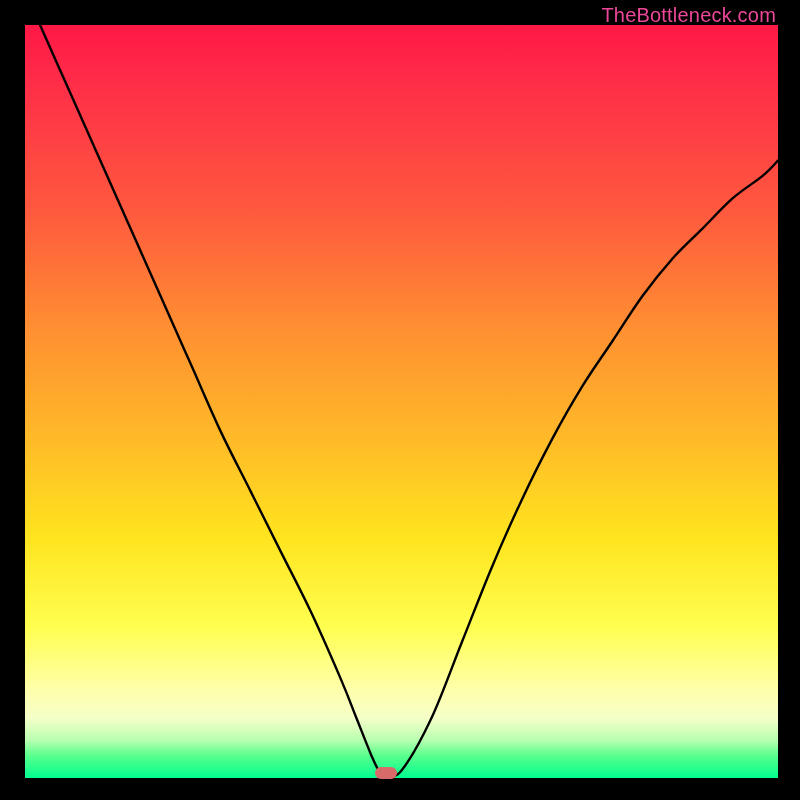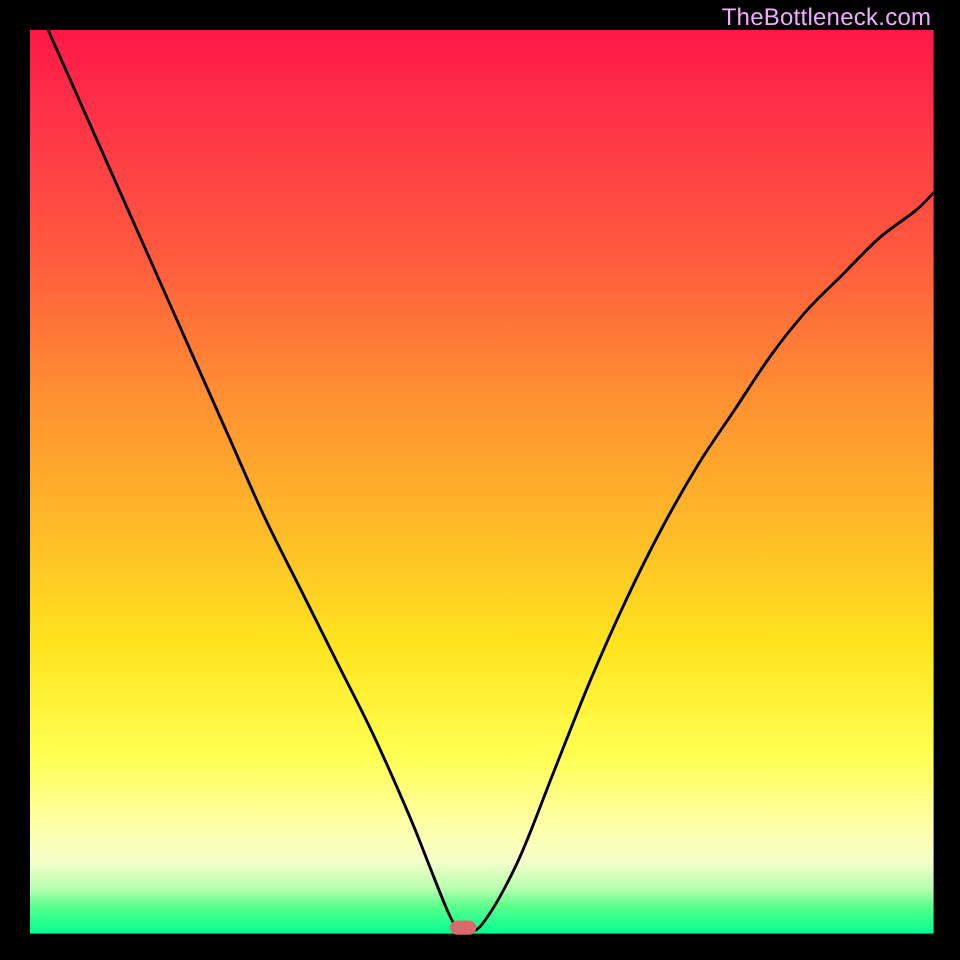--- a/index.html
+++ b/index.html
@@ -31,21 +31,21 @@
       #5aff8c 97%,
       #00ff90 100%
     );
   }
   .watermark {
     position: absolute;
     top: 4px;
     right: 24px;
     font-family: Arial, Helvetica, sans-serif;
     font-size: 20px;
-    color: #f0abfc;
+    color: #ec4899;
     font-weight: 500;
     letter-spacing: 0.2px;
   }
   .curve {
     position: absolute;
     left: 0;
     top: 0;
     width: 753px;
     height: 753px;
     pointer-events: none;

